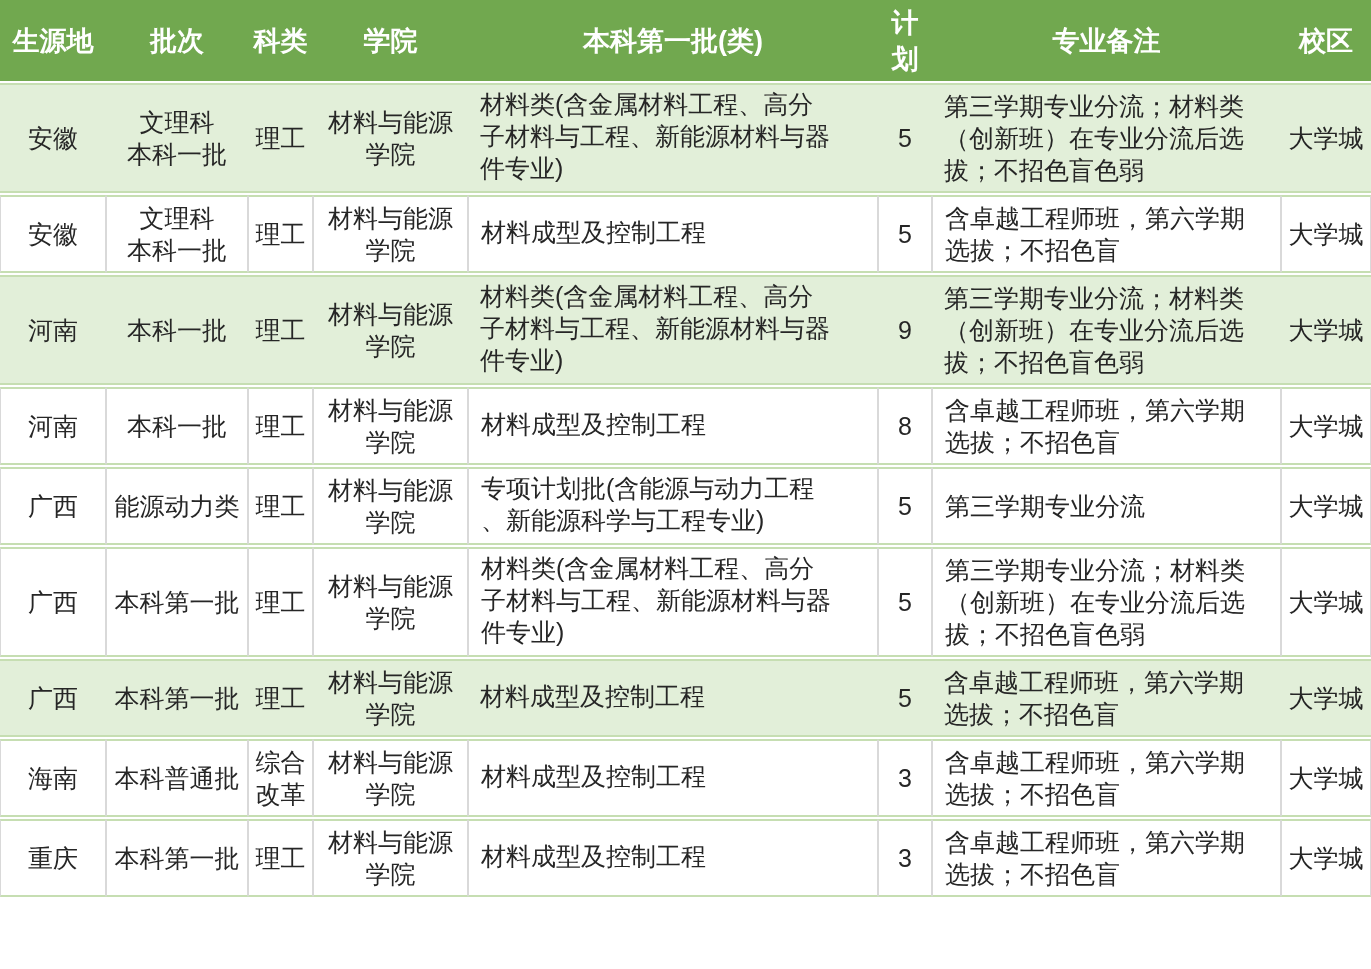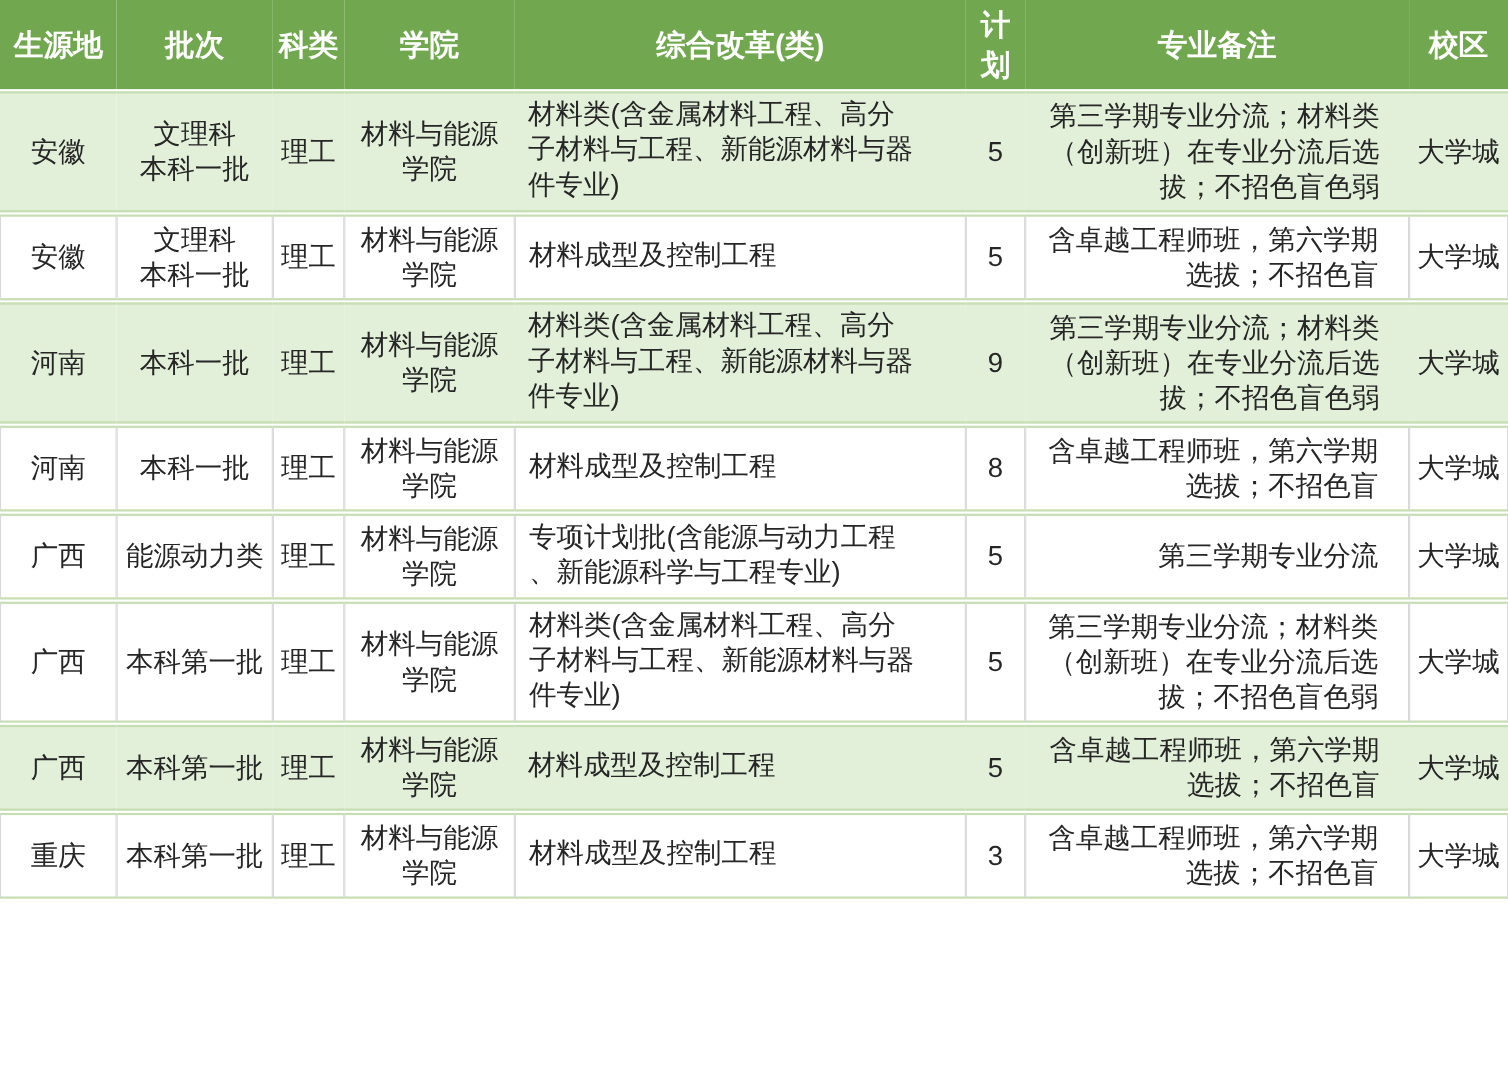--- a/index.html
+++ b/index.html
@@ -46,21 +46,21 @@
   tr.plain td{
     border-left:1px solid var(--cell-line);
     border-right:1px solid var(--cell-line);
   }
   td.col-batch{white-space:pre-line;text-align:center;}
   td.col-major{
     text-align:left;padding:0 43px 5px 12px;
     line-break:anywhere;word-break:break-all;
   }
   td.col-remark{
-    text-align:right;padding:5px 27px 5px 12px;
+    text-align:left;padding:5px 27px 5px 12px;
     line-break:anywhere;word-break:break-all;
   }
 </style>
 </head>
 <body>
 
 <div class="page">
   <table class="adm">
     <colgroup>
       <col class="c-origin">
@@ -71,21 +71,21 @@
         <col class="c-plan">
         <col class="c-remark">
         <col class="c-campus">
     </colgroup>
     <thead>
       <tr>
           <th class="col-origin">生源地</th>
           <th class="col-batch">批次</th>
           <th class="col-category">科类</th>
           <th class="col-college">学院</th>
-          <th class="col-major">综合改革(类)</th>
+          <th class="col-major">本科第一批(类)</th>
           <th class="col-plan">计划</th>
           <th class="col-remark">专业备注</th>
           <th class="col-campus">校区</th>
         </tr>
     </thead>
     <tbody>
         <tr class="shaded">
           <td class="col-origin">安徽</td>
           <td class="col-batch">文理科
 本科一批</td>
@@ -151,20 +151,30 @@
           <td class="col-origin">广西</td>
           <td class="col-batch">本科第一批</td>
           <td class="col-category">理工</td>
           <td class="col-college">材料与能源学院</td>
           <td class="col-major">材料成型及控制工程</td>
           <td class="col-plan">5</td>
           <td class="col-remark">含卓越工程师班，第六学期选拔；不招色盲</td>
           <td class="col-campus">大学城</td>
         </tr>
         <tr class="plain">
+          <td class="col-origin">海南</td>
+          <td class="col-batch">本科普通批</td>
+          <td class="col-category">综合改革</td>
+          <td class="col-college">材料与能源学院</td>
+          <td class="col-major">材料成型及控制工程</td>
+          <td class="col-plan">3</td>
+          <td class="col-remark">含卓越工程师班，第六学期选拔；不招色盲</td>
+          <td class="col-campus">大学城</td>
+        </tr>
+        <tr class="plain">
           <td class="col-origin">重庆</td>
           <td class="col-batch">本科第一批</td>
           <td class="col-category">理工</td>
           <td class="col-college">材料与能源学院</td>
           <td class="col-major">材料成型及控制工程</td>
           <td class="col-plan">3</td>
           <td class="col-remark">含卓越工程师班，第六学期选拔；不招色盲</td>
           <td class="col-campus">大学城</td>
         </tr>
       </tbody>

